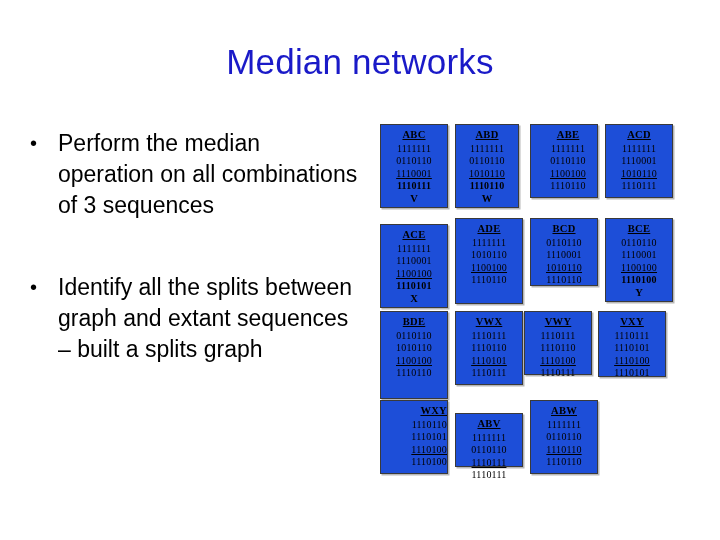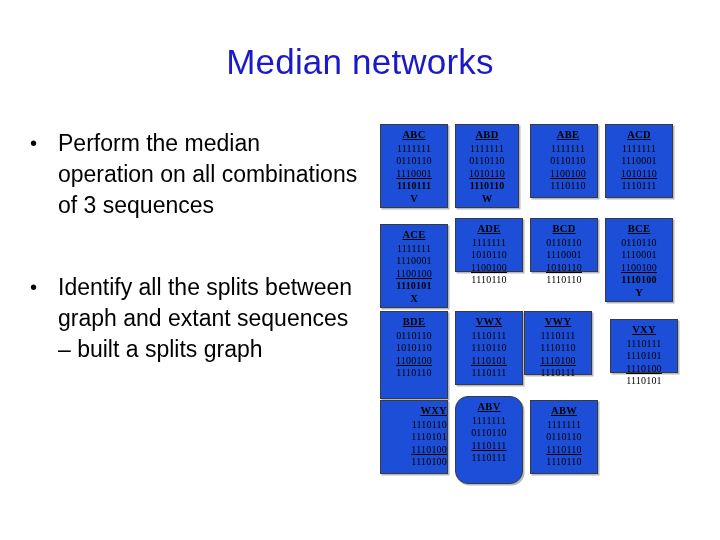--- a/index.html
+++ b/index.html
@@ -170,28 +170,28 @@
         <span class="seq">1110111</span>
       </div>
       <div class="cellbox" style="left: 8px; top: 112px; width: 68px; height: 84px;">
         <span class="hdr">ACE</span>
         <span class="seq">1111111</span>
         <span class="seq">1110001</span>
         <span class="seq u">1100100</span>
         <span class="seq b">1110101</span>
         <span class="lbl">X</span>
       </div>
-      <div class="cellbox" style="left: 83px; top: 106px; width: 68px; height: 54px;">
+      <div class="cellbox" style="left: 83px; top: 106px; width: 68px; height: 86px;">
         <span class="hdr">ADE</span>
         <span class="seq">1111111</span>
         <span class="seq">1010110</span>
         <span class="seq u">1100100</span>
         <span class="seq">1110110</span>
       </div>
-      <div class="cellbox" style="left: 158px; top: 106px; width: 68px; height: 54px;">
+      <div class="cellbox" style="left: 158px; top: 106px; width: 68px; height: 68px;">
         <span class="hdr">BCD</span>
         <span class="seq">0110110</span>
         <span class="seq">1110001</span>
         <span class="seq u">1010110</span>
         <span class="seq">1110110</span>
       </div>
       <div class="cellbox" style="left: 233px; top: 106px; width: 68px; height: 84px;">
         <span class="hdr">BCE</span>
         <span class="seq">0110110</span>
         <span class="seq">1110001</span>
@@ -213,35 +213,35 @@
         <span class="seq u">1110101</span>
         <span class="seq">1110111</span>
       </div>
       <div class="cellbox" style="left: 152px; top: 199px; width: 68px; height: 64px;">
         <span class="hdr">VWY</span>
         <span class="seq">1110111</span>
         <span class="seq">1110110</span>
         <span class="seq u">1110100</span>
         <span class="seq">1110111</span>
       </div>
-      <div class="cellbox" style="left: 238px; top: 199px; width: 68px; height: 54px; margin-top: 8px;">
+      <div class="cellbox" style="left: 226px; top: 199px; width: 68px; height: 66px;">
         <span class="hdr">VXY</span>
         <span class="seq">1110111</span>
         <span class="seq">1110101</span>
         <span class="seq u">1110100</span>
         <span class="seq">1110101</span>
       </div>
       <div class="cellbox" style="left: 8px; top: 288px; width: 68px; height: 74px; text-align: right;">
         <span class="hdr">WXY</span>
         <span class="seq">1110110</span>
         <span class="seq">1110101</span>
         <span class="seq u">1110100</span>
         <span class="seq">1110100</span>
       </div>
-      <div class="cellbox" style="left: 83px; top: 284px; width: 68px; height: 88px; border-radius: 13px;">
+      <div class="cellbox" style="left: 83px; top: 301px; width: 68px; height: 54px;">
         <span class="hdr">ABV</span>
         <span class="seq">1111111</span>
         <span class="seq">0110110</span>
         <span class="seq u">1110111</span>
         <span class="seq">1110111</span>
       </div>
       <div class="cellbox" style="left: 158px; top: 288px; width: 68px; height: 74px;">
         <span class="hdr">ABW</span>
         <span class="seq">1111111</span>
         <span class="seq">0110110</span>

